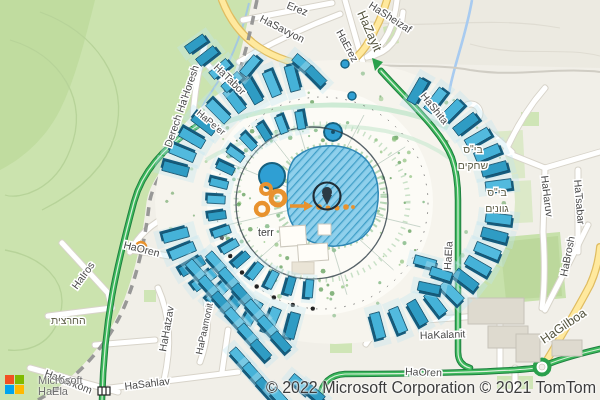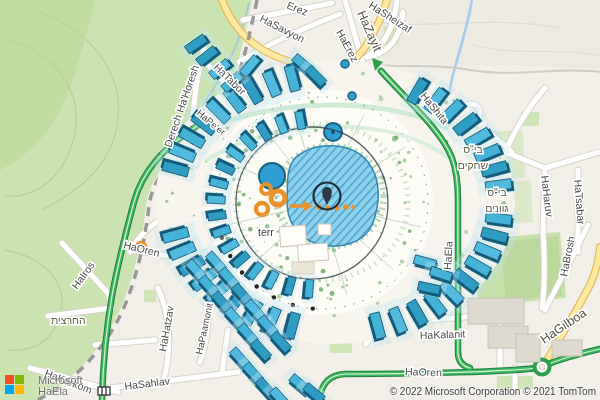--- a/index.html
+++ b/index.html
@@ -8,21 +8,21 @@
   #mapsvg{position:absolute;left:0;top:0;}
   .lbl{fill:#4c4c4c;stroke:#ffffff;stroke-width:3px;paint-order:stroke;
        font-family:"Liberation Sans",sans-serif;font-size:10.5px;}
   .lbl-big{font-size:12.5px;fill:#55553f;}
   .lbl-he{font-size:10.5px;fill:#60604a;}
   #brand{position:absolute;left:5px;bottom:3px;display:flex;align-items:flex-start;gap:14px;z-index:5;}
   #brand .sq{display:grid;grid-template-columns:9px 9px;grid-template-rows:9px 9px;gap:1px;}
   #brand .sq i{display:block;}
   #brand .txt{line-height:11px;font-size:11px;color:#6e6e6e;
               text-shadow:0 0 3px #fff,0 0 2px #fff;}
-  #copyright{position:absolute;right:4px;bottom:3px;font-size:10px;color:#3c3c3c;z-index:5;
+  #copyright{position:absolute;right:4px;bottom:3px;font-size:16px;color:#3c3c3c;z-index:5;
              text-shadow:0 0 3px #fff,0 0 2px #fff,0 0 2px #fff;}
 </style>
 </head>
 <body>
 
 <div id="stage">
 <svg id="mapsvg" width="600" height="400" viewBox="0 0 600 400">
   <defs>
     <pattern id="hatch" width="6" height="6" patternUnits="userSpaceOnUse" patternTransform="rotate(42)">
       <rect width="6" height="6" fill="#8fd0ec"></rect>

